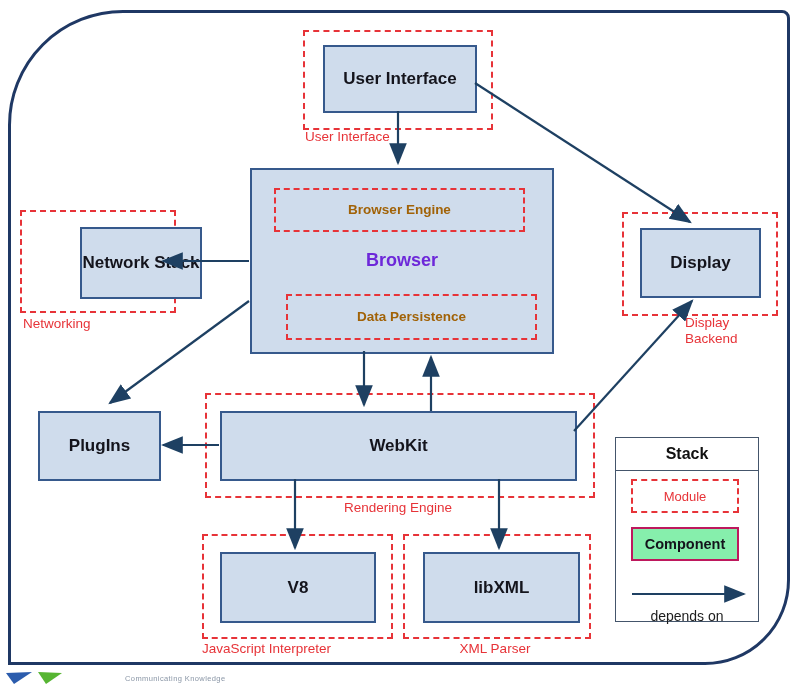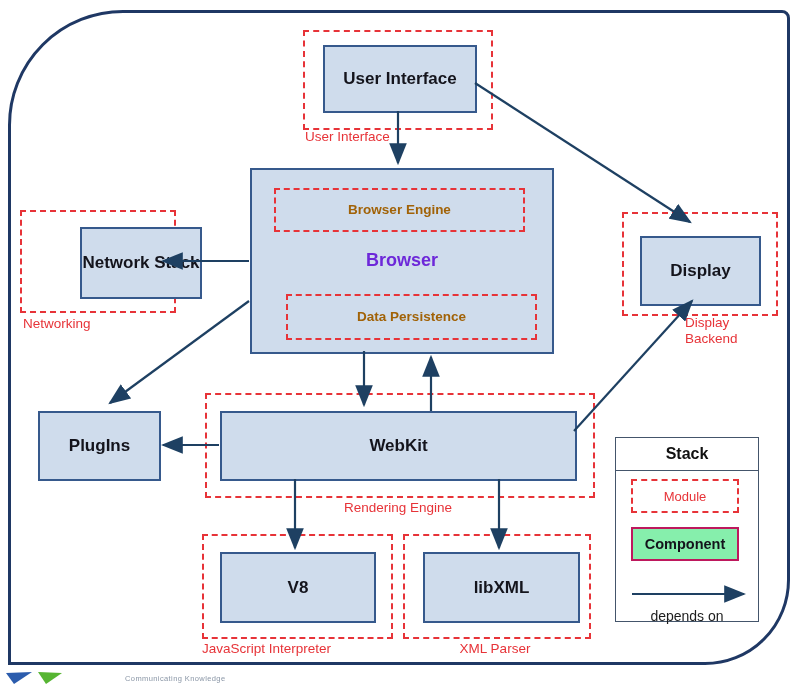--- a/index.html
+++ b/index.html
@@ -48,21 +48,21 @@
     <div class="inner-dashed" style="left:22px;top:18px;width:247px;height:40px;">Browser Engine</div>
     <div class="browser-title">Browser</div>
     <div class="inner-dashed" style="left:34px;top:124px;width:247px;height:42px;">Data Persistence</div>
   </div>
 
   <div class="module" style="left:20px;top:210px;width:152px;height:99px;"></div>
   <div class="component" style="left:38px;top:227px;width:118px;height:68px;margin-left:42px;">Network Stack</div>
   <div class="mlabel" style="left:23px;top:316px;">Networking</div>
 
   <div class="module" style="left:622px;top:212px;width:152px;height:100px;"></div>
-  <div class="component" style="left:640px;top:236px;width:117px;height:66px;">Display</div>
+  <div class="component" style="left:640px;top:228px;width:117px;height:66px;">Display</div>
   <div class="mlabel" style="left:685px;top:315px;width:90px;text-align:left;">Display Backend</div>
 
   <div class="component" style="left:38px;top:411px;width:119px;height:66px;">PlugIns</div>
 
   <div class="module" style="left:205px;top:393px;width:386px;height:101px;"></div>
   <div class="component" style="left:220px;top:411px;width:353px;height:66px;">WebKit</div>
   <div class="mlabel" style="left:205px;top:500px;width:386px;text-align:center;">Rendering Engine</div>
 
   <div class="module" style="left:202px;top:534px;width:187px;height:101px;"></div>
   <div class="component" style="left:220px;top:552px;width:152px;height:67px;">V8</div>

